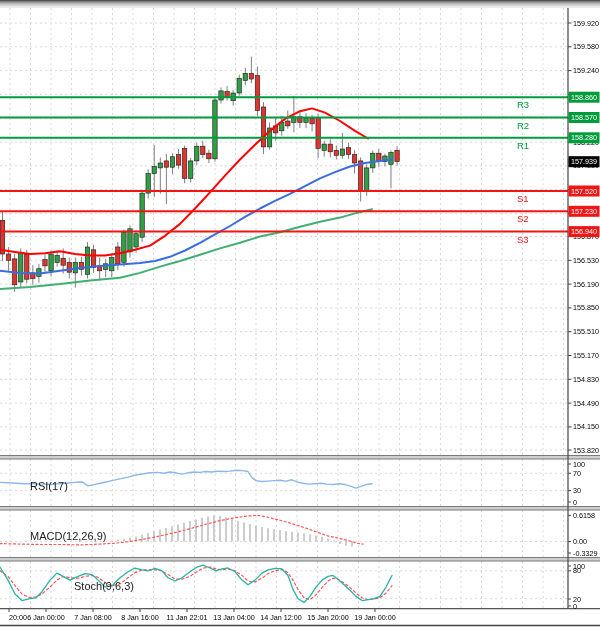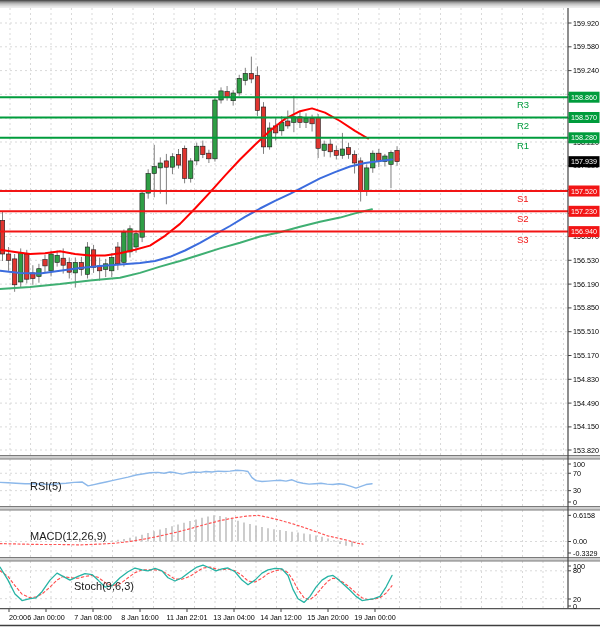--- a/index.html
+++ b/index.html
@@ -468,16 +468,16 @@
         <line x1="234" y1="609" x2="234" y2="612" stroke="#444" stroke-width="1"></line>
         <text x="234" y="619.5" font-size="7.2" fill="#000000" text-anchor="middle" font-weight="normal">13 Jan 04:00</text>
         <line x1="281" y1="609" x2="281" y2="612" stroke="#444" stroke-width="1"></line>
         <text x="281" y="619.5" font-size="7.2" fill="#000000" text-anchor="middle" font-weight="normal">14 Jan 12:00</text>
         <line x1="328" y1="609" x2="328" y2="612" stroke="#444" stroke-width="1"></line>
         <text x="328" y="619.5" font-size="7.2" fill="#000000" text-anchor="middle" font-weight="normal">15 Jan 20:00</text>
         <line x1="375" y1="609" x2="375" y2="612" stroke="#444" stroke-width="1"></line>
         <text x="375" y="619.5" font-size="7.2" fill="#000000" text-anchor="middle" font-weight="normal">19 Jan 00:00</text>
       </g>
     </svg>
-  <div class="panel-label" id="rsi-label">RSI(5)</div>
+  <div class="panel-label" id="rsi-label">RSI(17)</div>
   <div class="panel-label" id="macd-label">MACD(12,26,9)</div>
   <div class="panel-label" id="stoch-label">Stoch(9,6,3)</div>
 </div>
 
 </body></html>

